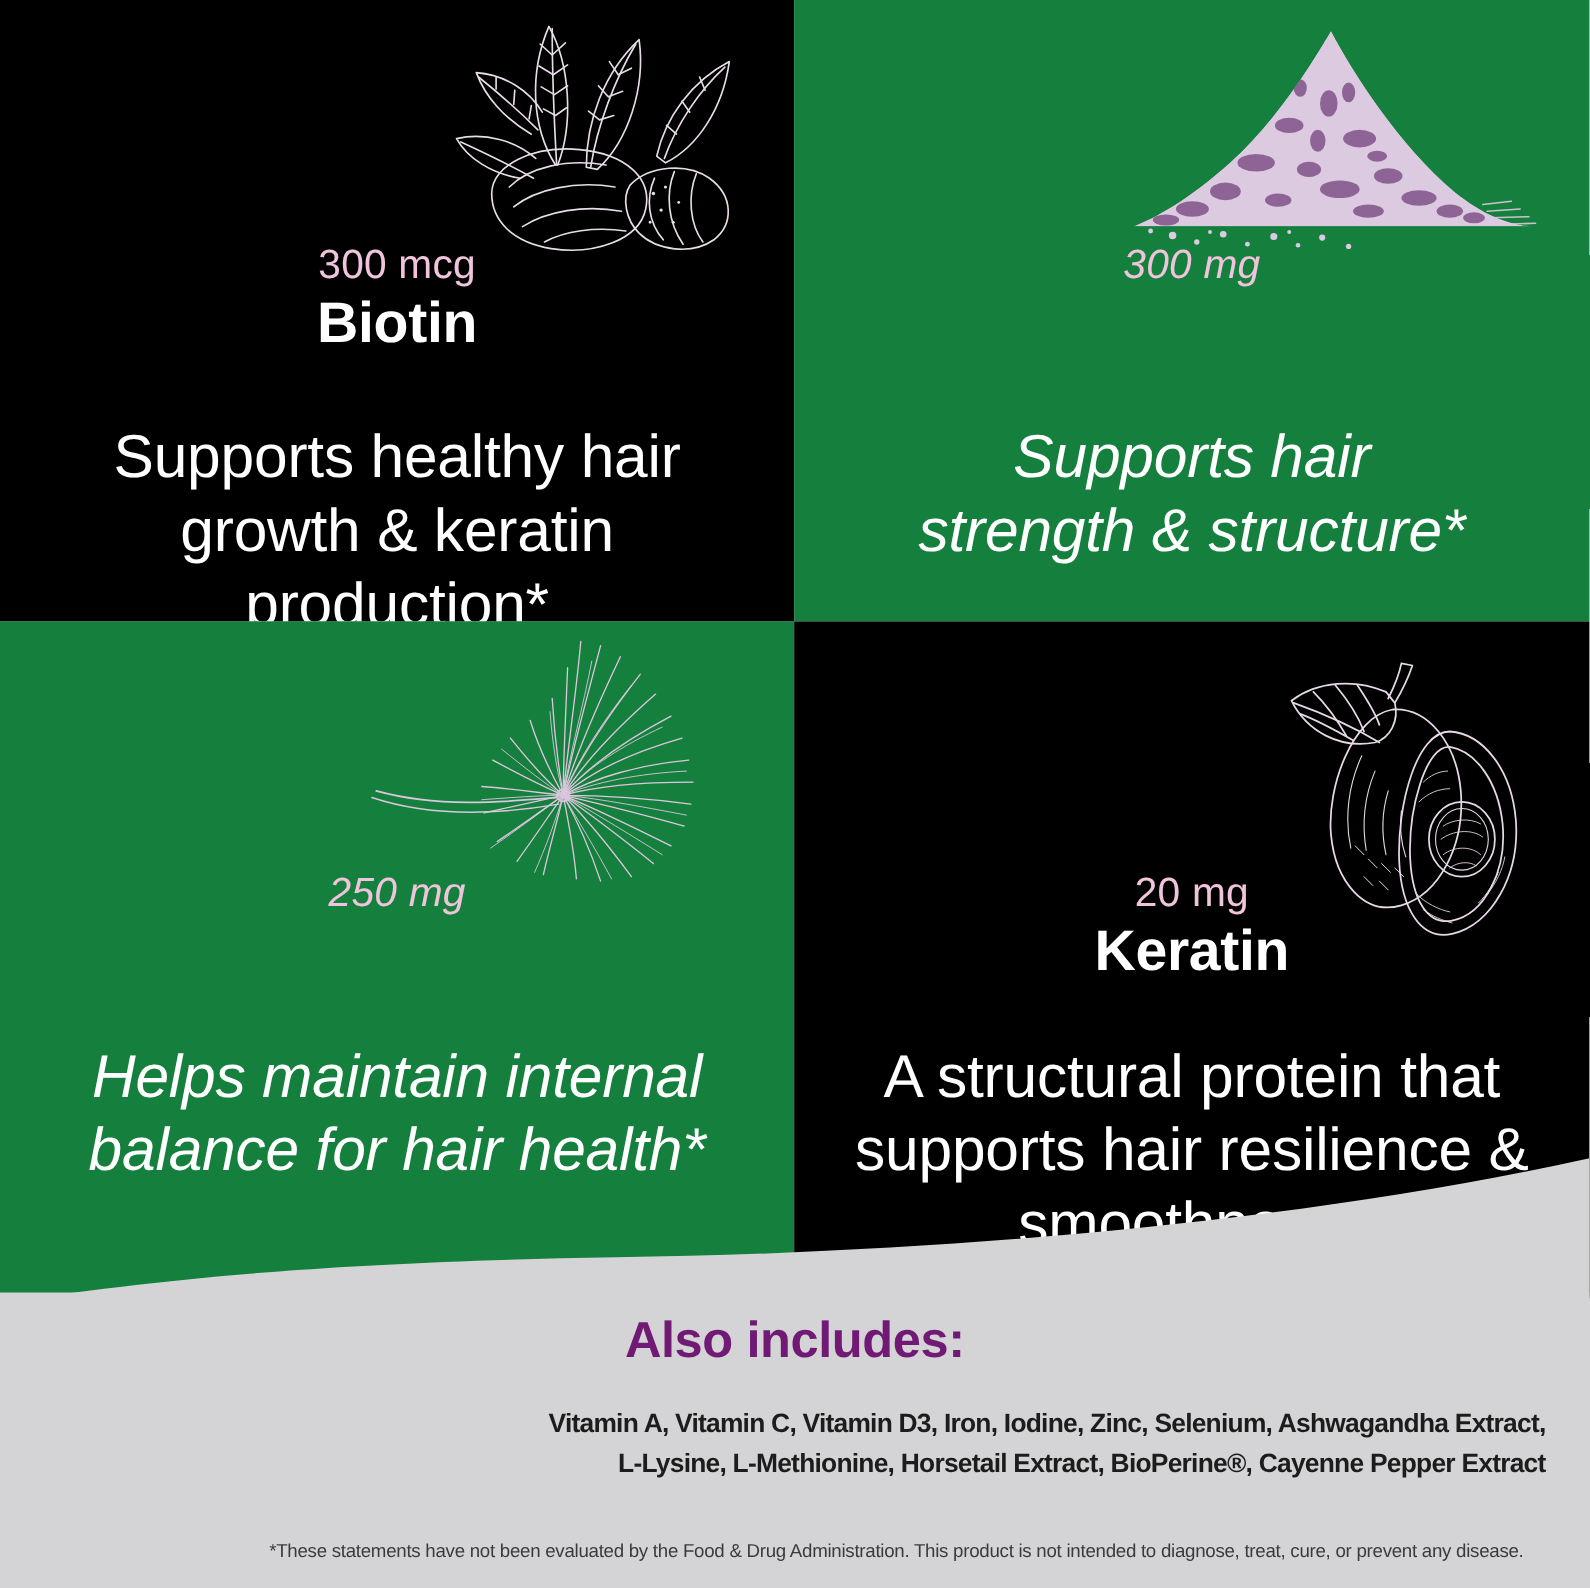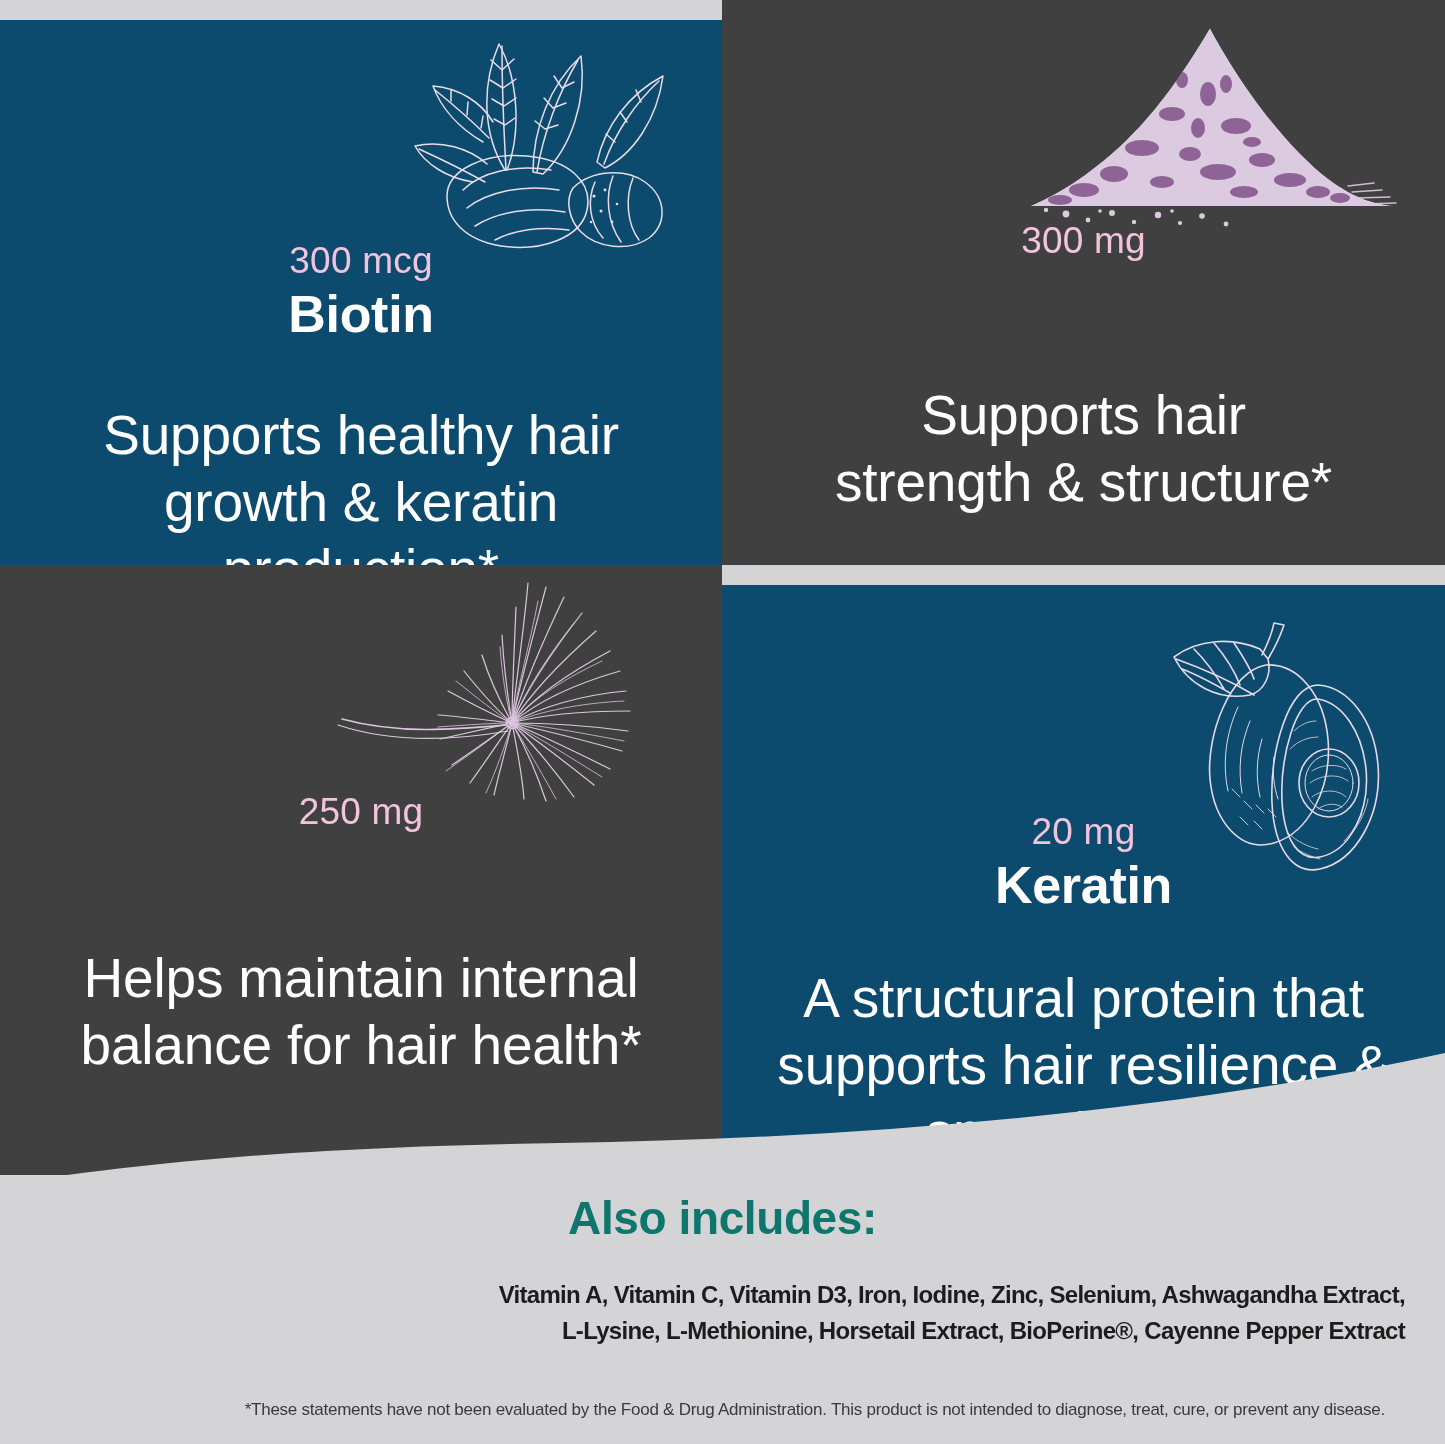--- a/index.html
+++ b/index.html
@@ -19,22 +19,22 @@
 
   
   .grid {
     position:absolute; left:0; top:0;
     width:1445px; height:1180px;
     display:grid;
     grid-template-columns:722px 723px;
     grid-template-rows:565px 615px;
   }
   .panel { position:relative; overflow:hidden; }
-  .panel.mauve  { background:#0c4a6e;margin-top:20px; }
-  .panel.purple { background:#404040; }
+  .panel.mauve  { background:#000000; }
+  .panel.purple { background:#15803d;font-style:italic; }
 
   
   .ptext {
     position:absolute;
     left:0; right:0;
     text-align:center;
     padding:0 24px;
   }
   .dose {
     color:#F0C4DC;
@@ -87,21 +87,21 @@
 
   #footer {
     position:absolute; left:0; top:1175px;
     width:1445px; height:269px;
     background:#D4D4D6;
   }
 
   #also-title {
     position:absolute; left:0; right:0; top:16px;
     text-align:center;
-    color:#0f766e;
+    color:#701a75;
     font-size:46px;
     font-weight:700;
     letter-spacing:-.4px;
   }
   #ingredients {
     position:absolute; left:40px; right:40px; top:102px;
     text-align:right;
     color:#1C1C1C;
     font-size:24px;
     font-weight:700;

